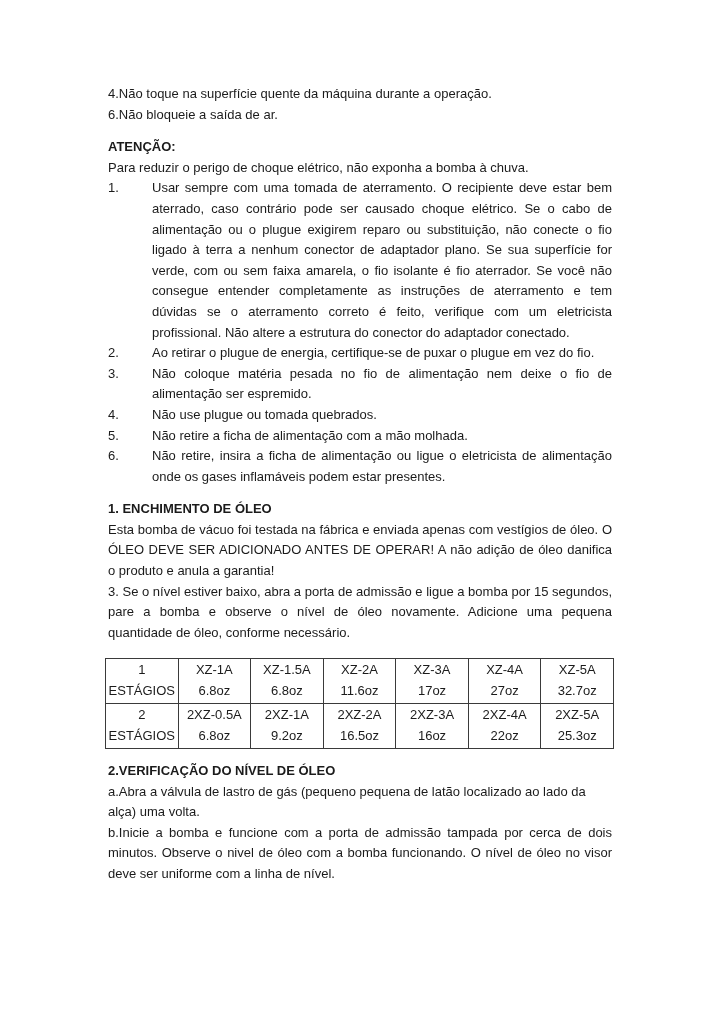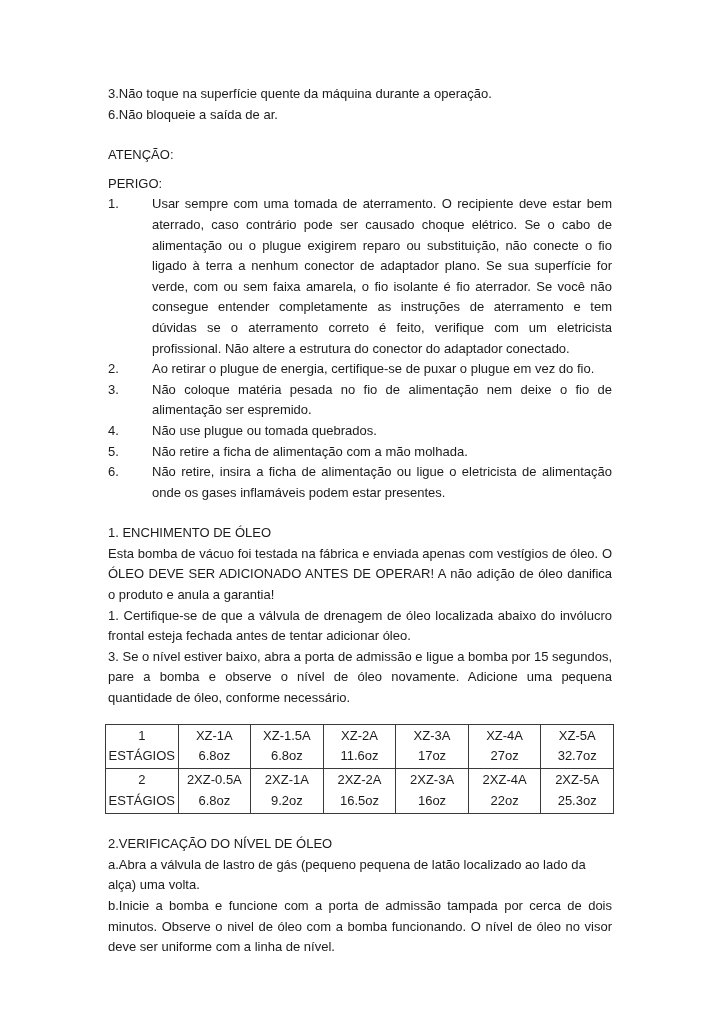--- a/index.html
+++ b/index.html
@@ -13,21 +13,21 @@
     font-size: 13px;
     line-height: 20.6px;
     color: #1b1b1b;
   }
   .content {
     padding: 84px 108px 0 108px;
     width: 720px;
   }
   p { margin: 0; }
   .para { text-align: justify; }
-  .heading { font-weight: normal; margin-top: 8px; }
+  .heading { font-weight: bold; }
   .spacer { height: 12px; }
   .list-item { display: flex; }
   .list-item .num { width: 44px; flex: 0 0 44px; }
   .list-item .itext { flex: 1; text-align: justify; }
   table.cap-table {
     border-collapse: collapse;
     width: 509px;
     margin-left: -3px;
     margin-top: 3px;
     table-layout: fixed;
@@ -38,28 +38,28 @@
     vertical-align: middle;
     padding: 1px 0 2px 0;
     line-height: 20.4px;
   }
 </style>
 </head>
 <body>
 
 <div class="content">
 
-  <p>3.Não toque na superfície quente da máquina durante a operação.</p>
+  <p>4.Não toque na superfície quente da máquina durante a operação.</p>
   <p>6.Não bloqueie a saída de ar.</p>
 
   <div class="spacer"></div>
 
   <p class="heading">ATENÇÃO:</p>
+  <p>Para reduzir o perigo de choque elétrico, não exponha a bomba à chuva.</p>
 
-  <p class="heading">PERIGO:</p>
 
   <div class="list-item">
     <span class="num">1.</span>
     <p class="itext">Usar sempre com uma tomada de aterramento. O recipiente deve estar bem aterrado, caso contrário pode ser causado choque elétrico. Se o cabo de alimentação ou o plugue exigirem reparo ou substituição, não conecte o fio ligado à terra a nenhum conector de adaptador plano. Se sua superfície for verde, com ou sem faixa amarela, o fio isolante é fio aterrador. Se você não consegue entender completamente as instruções de aterramento e tem dúvidas se o aterramento correto é feito, verifique com um eletricista profissional. Não altere a estrutura do conector do adaptador conectado.</p>
   </div>
   <div class="list-item">
     <span class="num">2.</span>
     <p class="itext">Ao retirar o plugue de energia, certifique-se de puxar o plugue em vez do fio.</p>
   </div>
   <div class="list-item">
@@ -76,21 +76,20 @@
   </div>
   <div class="list-item">
     <span class="num">6.</span>
     <p class="itext">Não retire, insira a ficha de alimentação ou ligue o eletricista de alimentação onde os gases inflamáveis podem estar presentes.</p>
   </div>
 
   <div class="spacer"></div>
 
   <p class="heading">1. ENCHIMENTO DE ÓLEO</p>
   <p class="para">Esta bomba de vácuo foi testada na fábrica e enviada apenas com vestígios de óleo. O ÓLEO DEVE SER ADICIONADO ANTES DE OPERAR! A não adição de óleo danifica o produto e anula a garantia!</p>
-  <p class="para">1. Certifique-se de que a válvula de drenagem de óleo localizada abaixo do invólucro frontal esteja fechada antes de tentar adicionar óleo.</p>
   <p class="para">3. Se o nível estiver baixo, abra a porta de admissão e ligue a bomba por 15 segundos, pare a bomba e observe o nível de óleo novamente. Adicione uma pequena quantidade de óleo, conforme necessário.</p>
 
   <div class="spacer"></div>
 
   <table class="cap-table">
     <tbody>
         <tr>
       <td>
         <div>1</div>
         <div>ESTÁGIOS</div>

